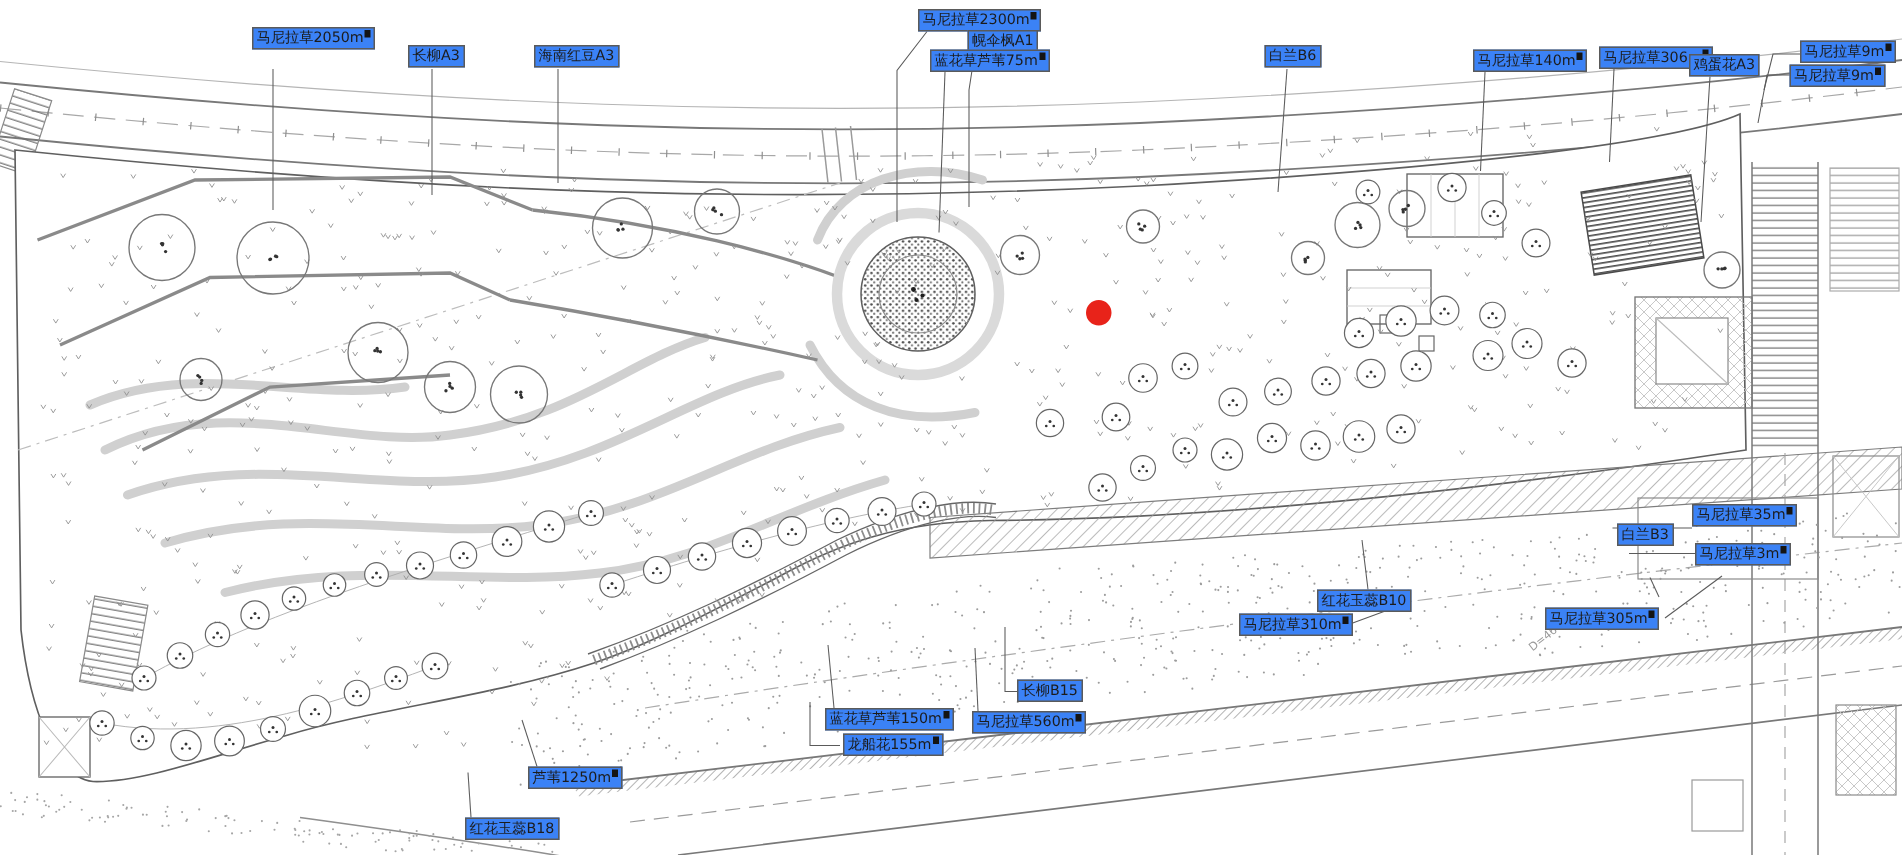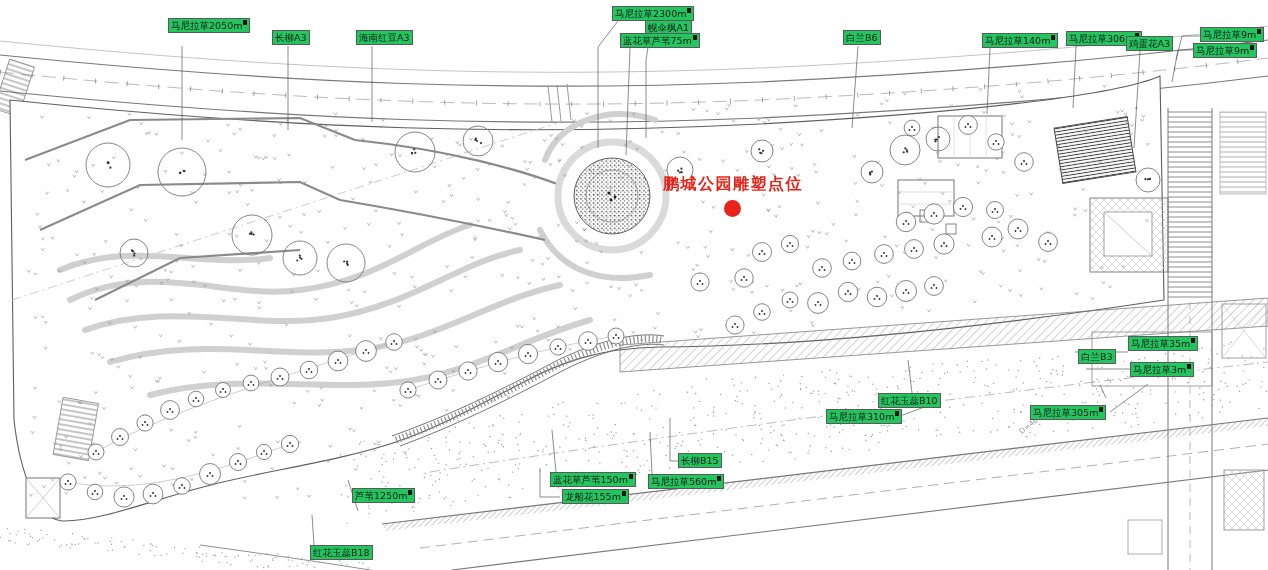--- a/index.html
+++ b/index.html
@@ -1,19 +1,19 @@
 <!DOCTYPE html>
 <html><head>
 <meta charset="utf-8">
 <style>
   html,body{margin:0;padding:0;background:#fff;}
   .stage{position:relative;width:1268px;height:570px;background:#fff;overflow:hidden;
          font-family:"DejaVu Sans","Liberation Sans",sans-serif;}
   svg{position:absolute;left:0;top:0;}
-  .lbl{position:absolute;font-size:9.5px;line-height:11px;color:#1c1c1c;background:#22c55e;
+  .lbl{position:absolute;font-size:9.5px;line-height:11px;color:#1c1c1c;background:#3b82f6;
        border:0.5px solid #5a5a5a;padding:0.5px 2px 1px 2px;white-space:nowrap;z-index:6;}
   .sq{display:inline-block;width:4px;height:5px;background:#141414;margin-left:1px;
       vertical-align:top;margin-top:0.5px;}
   .red-title{position:absolute;left:663px;top:174px;font-size:16px;font-weight:bold;
        letter-spacing:1.5px;color:#e8231a;z-index:8;white-space:nowrap;}
   .red-dot{position:absolute;left:724px;top:200px;width:17px;height:17px;border-radius:50%;
        background:#e8231a;z-index:8;}
   .dim-note{position:absolute;left:1016px;top:416px;font-size:7.5px;color:#9a9a9a;
        transform:rotate(-38deg);z-index:5;white-space:nowrap;}
 </style>
@@ -1794,20 +1794,19 @@
   <div class="lbl" style="left:1128px;top:336px"><span>马尼拉草35m</span><span class="sq"></span></div>
   <div class="lbl" style="left:1130px;top:362px"><span>马尼拉草3m</span><span class="sq"></span></div>
   <div class="lbl" style="left:1078px;top:349px"><span>白兰B3</span></div>
   <div class="lbl" style="left:878px;top:393px"><span>红花玉蕊B10</span></div>
   <div class="lbl" style="left:826px;top:409px"><span>马尼拉草310m</span><span class="sq"></span></div>
   <div class="lbl" style="left:1030px;top:405px"><span>马尼拉草305m</span><span class="sq"></span></div>
   <div class="lbl" style="left:678px;top:453px"><span>长柳B15</span></div>
   <div class="lbl" style="left:648px;top:474px"><span>马尼拉草560m</span><span class="sq"></span></div>
   <div class="lbl" style="left:550px;top:472px"><span>蓝花草芦苇150m</span><span class="sq"></span></div>
   <div class="lbl" style="left:562px;top:489px"><span>龙船花155m</span><span class="sq"></span></div>
-  <div class="lbl" style="left:352px;top:488px"><span>芦苇1250m</span><span class="sq"></span></div>
+  <div class="lbl" style="left:352px;top:511px"><span>芦苇1250m</span><span class="sq"></span></div>
   <div class="lbl" style="left:310px;top:545px"><span>红花玉蕊B18</span></div>
 
-  <div class="red-title">鹏城公园雕塑点位</div>
   <div class="red-dot"></div>
 
   <div class="dim-note">D=466.49</div>
 </div>
 
 </body></html>

